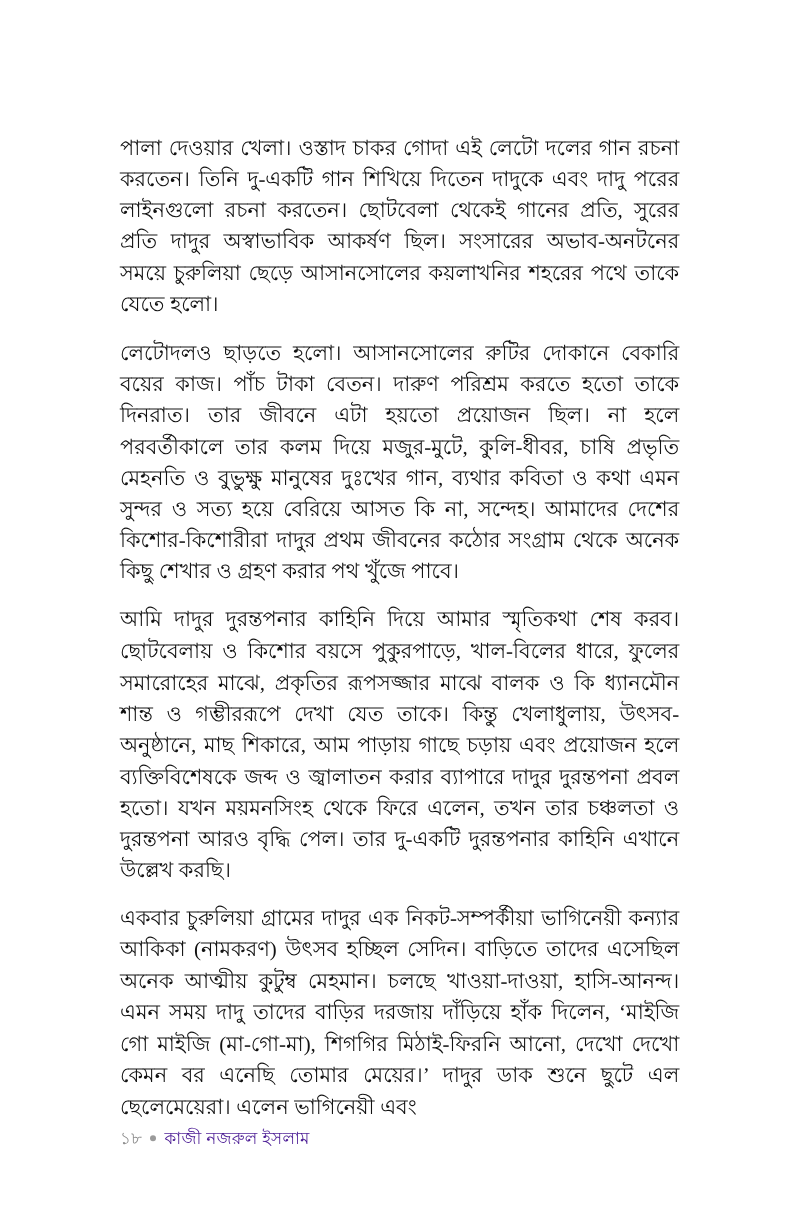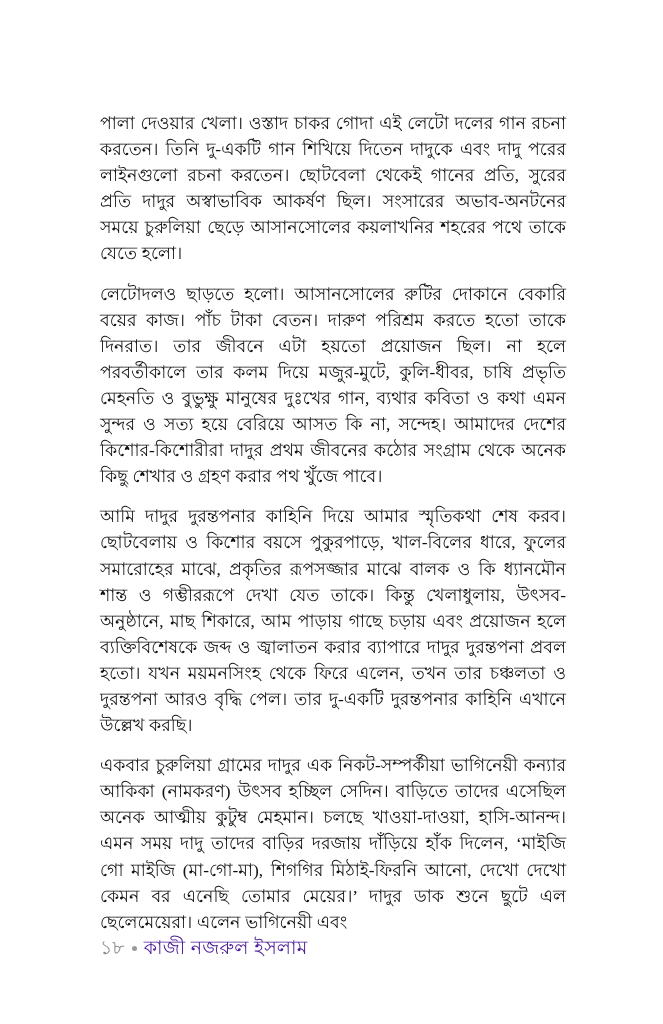--- a/index.html
+++ b/index.html
@@ -43,21 +43,21 @@
   }
   .footer {
     position: absolute;
     left: 100px;
     top: 938px;
     width: 466px;
     display: flex;
     align-items: center;
     gap: 7px;
     color: #8d8d8d;
-    font-size: 19px;
+    font-size: 14px;
     line-height: 20px;
     font-family: "Liberation Sans", "DejaVu Sans", sans-serif;
     white-space: nowrap;
   }
   .footer-page-number {
     color: #8d8d8d;
   }
   .footer-sep {
     display: inline-block;
     width: 5px;

